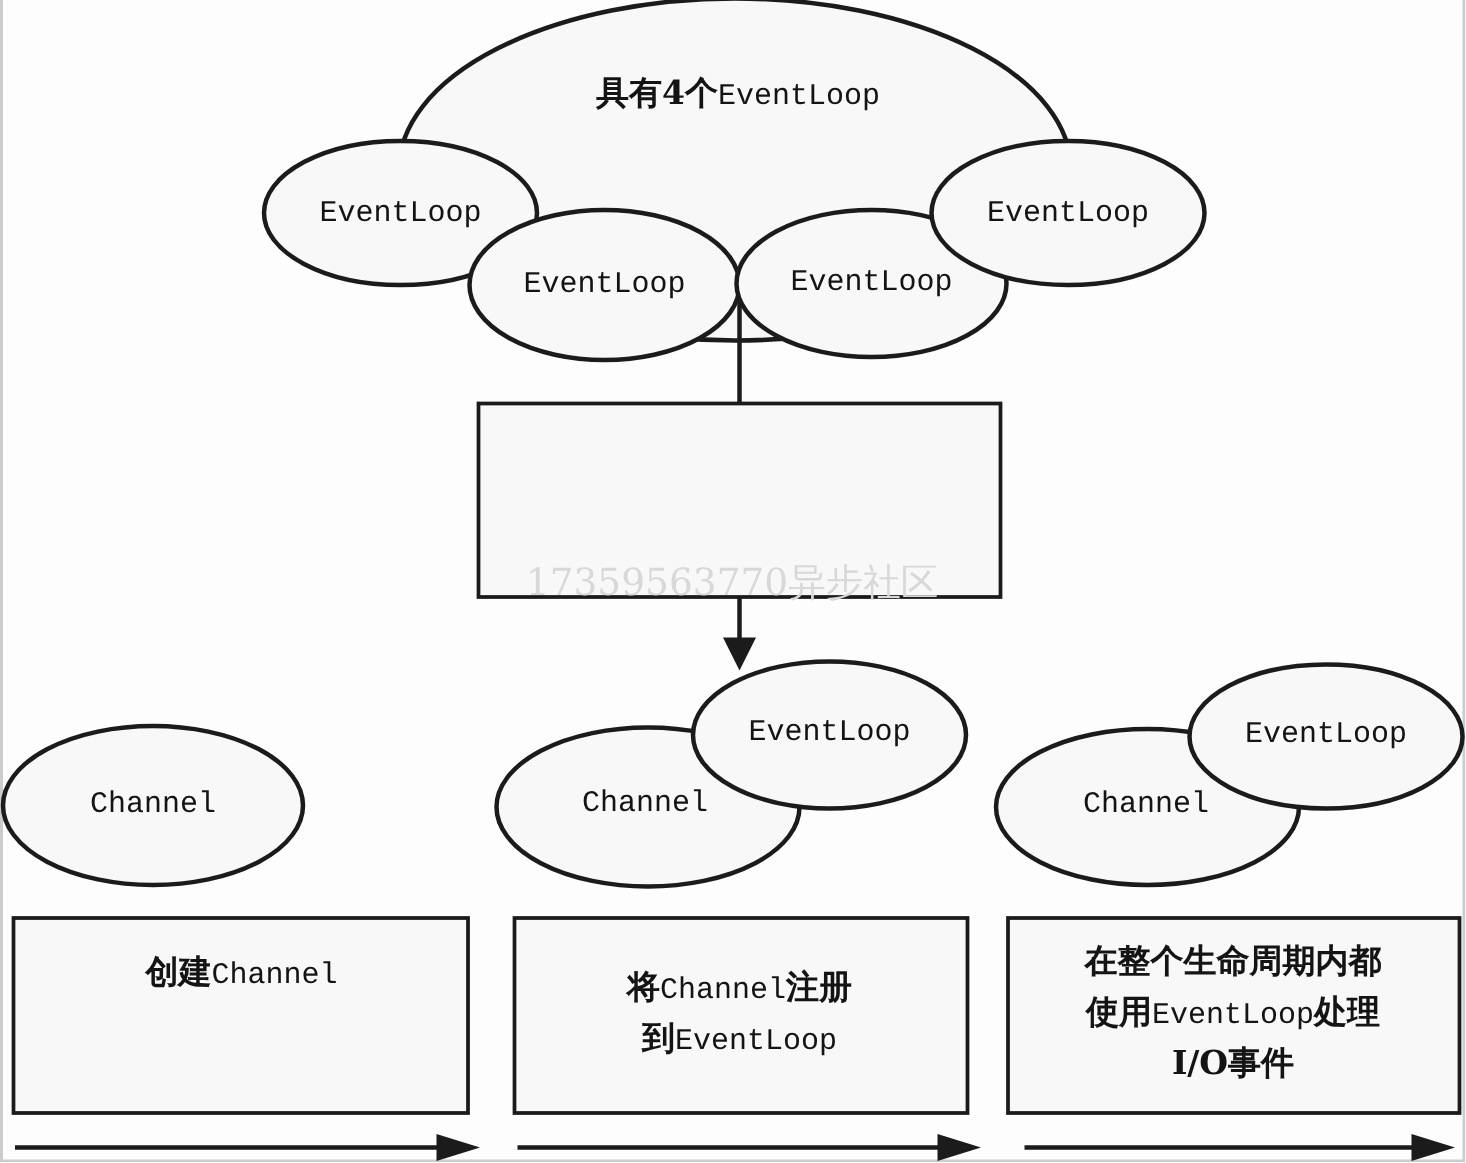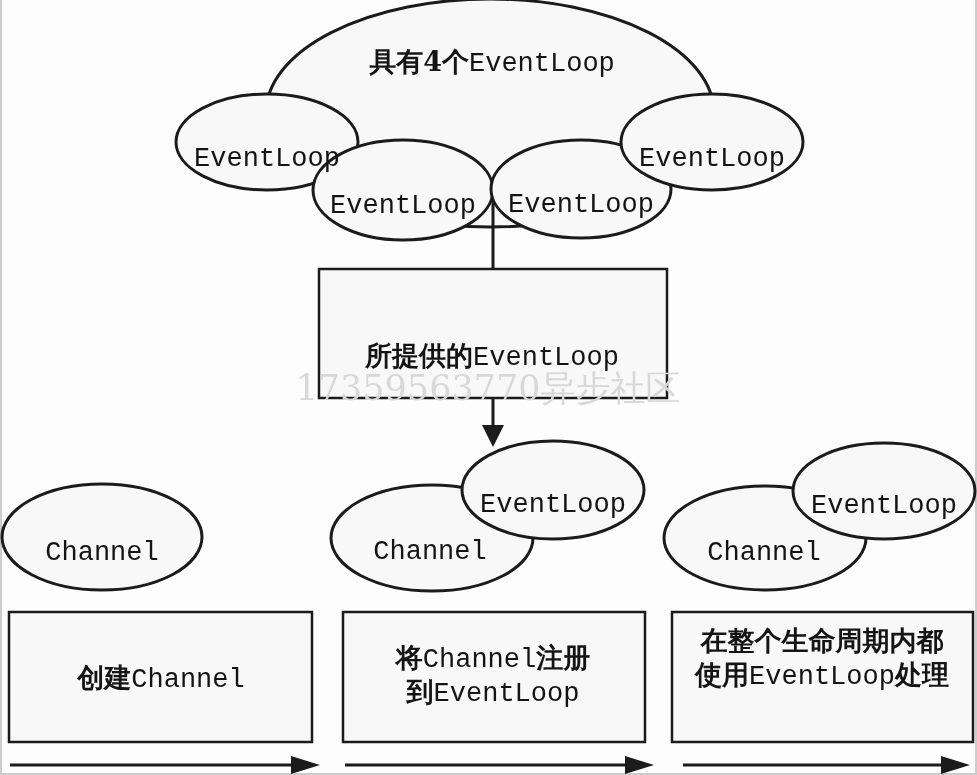--- a/index.html
+++ b/index.html
@@ -27,32 +27,31 @@
   .txt{
     position:absolute;
     transform:translate(-50%,-50%);
     white-space:nowrap;
     color:var(--text);
     z-index:2;
   }
   .zh{
     font-family:"DejaVu Serif", serif;
     font-weight:700;
-    font-size:27px;
+    font-size:22px;
   }
   .en{
     font-family:"Liberation Mono","DejaVu Sans Mono", monospace;
     font-weight:400;
-    font-size:27px;
-    margin-top:16px;
+    font-size:20px;
   }
   .wm{
     font-family:"DejaVu Serif", serif;
     font-weight:400;
-    font-size:35px;
+    font-size:25px;
     color:var(--watermark);
     z-index:3;
   }
 </style>
 </head>
 <body>
 
 <div class="stage">
 
   <svg width="977" height="775" viewBox="0 0 977 775">
@@ -93,31 +92,31 @@
     <polygon class="head" points="941,756 941,774 970,765"></polygon>
   </svg>
 
   <div class="txt" style="left:492px;top:62px;"><span class="zh">具有4个</span><span class="en">EventLoop</span></div>
 
   <div class="txt en" style="left:267px;top:143px;">EventLoop</div>
   <div class="txt en" style="left:403px;top:190px;">EventLoop</div>
   <div class="txt en" style="left:581px;top:189px;">EventLoop</div>
   <div class="txt en" style="left:712px;top:143px;">EventLoop</div>
 
-  <div class="txt" style="left:492px;top:356px;"><span class="zh">所提供的</span><span class="en">EventLoop</span></div>
 
   <div class="txt wm" style="left:488px;top:388px;">17359563770异步社区</div>
 
   <div class="txt en" style="left:102px;top:537px;">Channel</div>
   <div class="txt en" style="left:430px;top:536px;">Channel</div>
   <div class="txt en" style="left:553px;top:489px;">EventLoop</div>
   <div class="txt en" style="left:764px;top:537px;">Channel</div>
   <div class="txt en" style="left:884px;top:490px;">EventLoop</div>
 
-  <div class="txt" style="left:161px;top:678px;text-align:center;"><span class="zh">创建</span><span class="en">Channel</span></div>
+  <div class="txt" style="left:161px;top:648px;text-align:center;"><span class="zh">创建</span><span class="en">Channel</span></div>
 
   <div class="txt" style="left:493px;top:658px;"><span class="zh">将</span><span class="en">Channel</span><span class="zh">注册</span></div>
   <div class="txt" style="left:493px;top:692px;"><span class="zh">到</span><span class="en">EventLoop</span></div>
 
   <div class="txt" style="left:822px;top:641px;"><span class="zh">在整个生命周期内都</span></div>
   <div class="txt" style="left:822px;top:675px;"><span class="zh">使用</span><span class="en">EventLoop</span><span class="zh">处理</span></div>
+  <div class="txt" style="left:822px;top:709px;"><span class="zh">I/O事件</span></div>
 
 </div>
 
 </body></html>

